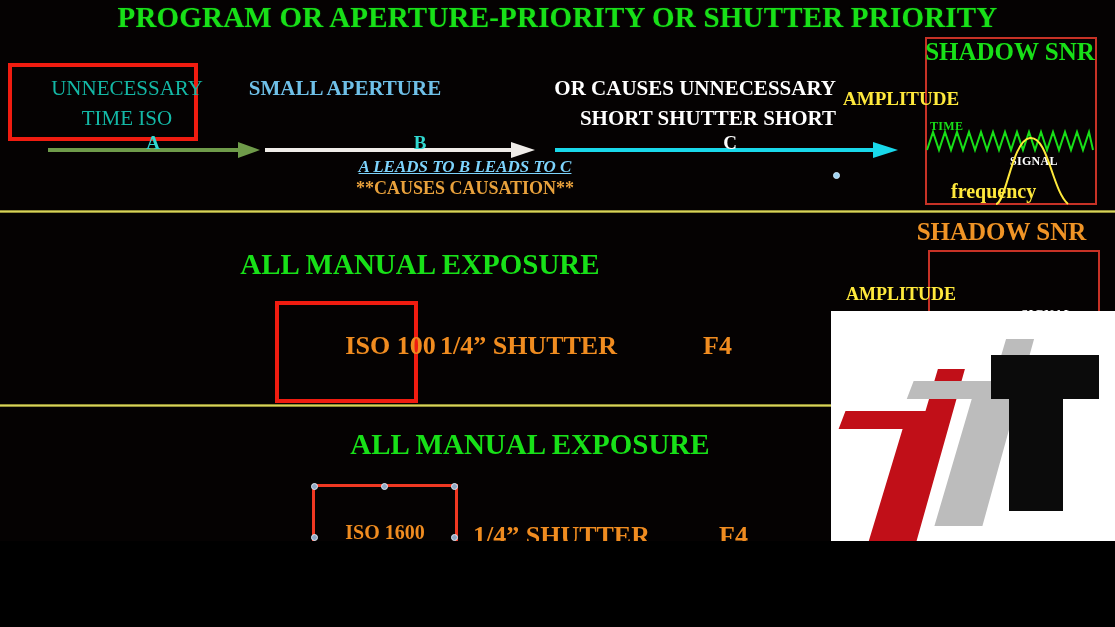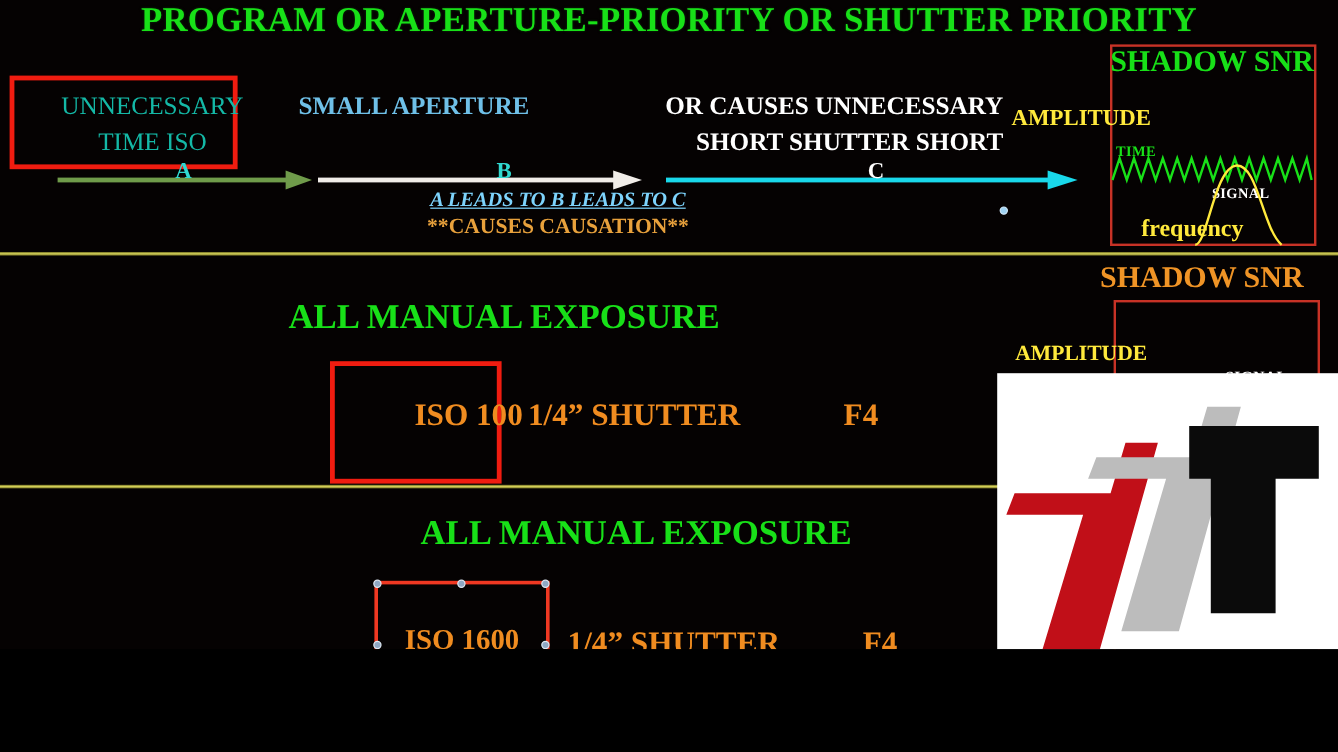--- a/index.html
+++ b/index.html
@@ -230,21 +230,21 @@
     width: 7px; height: 7px;
     margin-left: -4px; margin-top: -4px;
     border-radius: 50%;
     background: #8fa8c4;
     border: 1px solid #dfe8f2;
     box-sizing: border-box;
   }
   #lbl-iso1600 {
     left: 312px; top: 521px; width: 146px;
     color: #f08c20;
-    font-size: 24px; font-weight: bold;
+    font-size: 20px; font-weight: bold;
     text-align: center;
   }
   #lbl-shutter-bot {
     left: 473px; top: 521px;
     color: #f08c20;
     font-size: 26px; font-weight: bold;
   }
   #lbl-f-bot {
     left: 719px; top: 521px;
     color: #f08c20;

